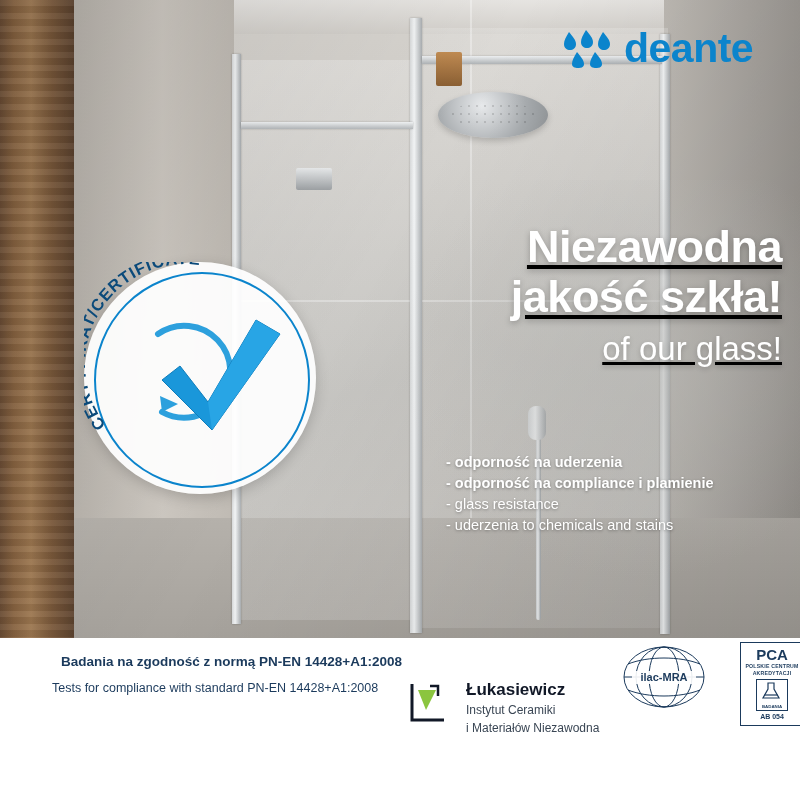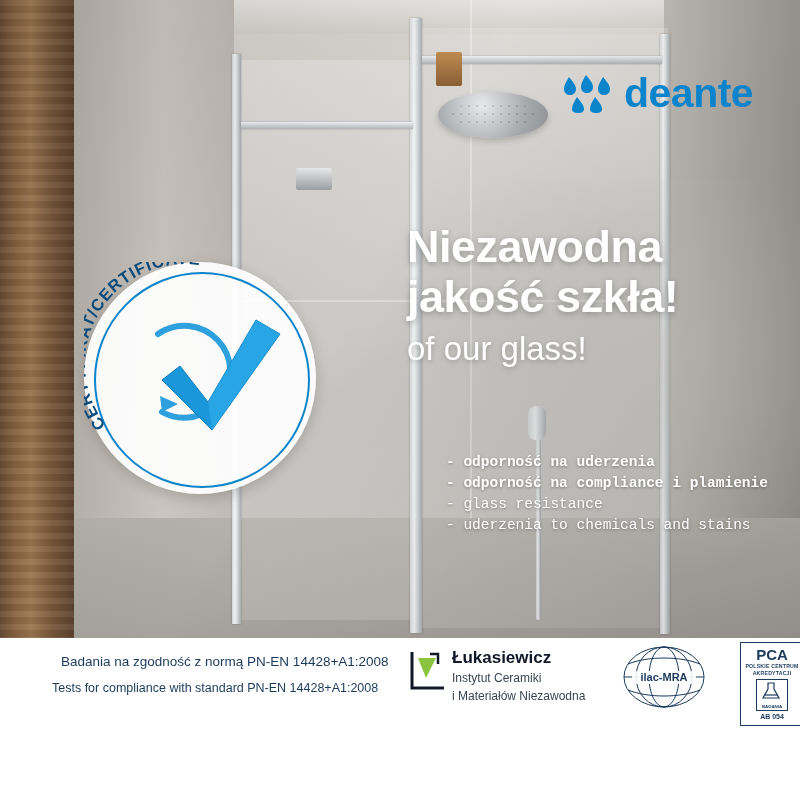--- a/index.html
+++ b/index.html
@@ -140,23 +140,25 @@
   .text-scrim {
     position: absolute;
     left: 400px; top: 180px; width: 400px; height: 400px;
     background: radial-gradient(ellipse at 60% 45%, rgba(185,185,182,0.55), rgba(185,185,182,0) 70%);
     pointer-events: none;
   }
 
   
   .headline {
     position: absolute;
-    left: 407px;
+    left: 430px;
     top: 222px;
     width: 352px;
+    text-align: right;
+    text-decoration: underline;
   }
   .headline .h1 {
     color: #ffffff;
     font-size: 45px;
     line-height: 50px;
     font-weight: bold;
     letter-spacing: -0.5px;
     text-shadow: 0 2px 6px rgba(0,0,0,0.25);
   }
   .headline .h2 {
@@ -172,21 +174,20 @@
     position: absolute;
     left: 446px;
     top: 452px;
     width: 340px;
   }
   .bullets div {
     color: #ffffff;
     font-size: 14.5px;
     line-height: 21px;
     text-shadow: 0 1px 3px rgba(0,0,0,0.35);
-    font-family: Liberation Mono, monospace;
   }
   .bullets div.bold { font-weight: bold; }
 
   
   .badge {
     position: absolute;
     left: 84px;
     top: 262px;
     width: 232px;
     height: 232px;
@@ -253,23 +254,21 @@
   }
 
   
   .logo {
     position: absolute;
     left: 560px;
     top: 28px;
     width: 214px;
     height: 58px;
     display: flex;
-    align-items: center;
     gap: 12px;
-    margin-top: 36px;
   }
   .logo-word {
     color: #0b84cc;
     font-size: 41px;
     line-height: 41px;
     font-weight: bold;
     letter-spacing: -0.5px;
   }
 
   
@@ -283,37 +282,37 @@
   }
   .norm {
     position: absolute;
     left: 52px;
     top: 652px;
     width: 360px;
   }
   .norm .l1 {
     color: #1b3a5c;
     font-size: 13.5px;
-    font-weight: normal;
+    font-weight: bold;
     line-height: 20px;
     padding-left: 9px;
   }
   .norm .l2 {
     color: #1b3a5c;
     font-size: 12.5px;
     line-height: 20px;
     margin-top: 6px;
   }
   .luk {
     position: absolute;
     left: 404px;
-    top: 648px;
+    top: 680px;
     width: 220px;
     display: flex;
-    gap: 2px;
+    gap: 16px;
     align-items: flex-start;
   }
   .luk-mark { width: 46px; height: 46px; flex: 0 0 46px; }
   .luk-txt .name {
     color: #111827;
     font-size: 17px;
     font-weight: bold;
     line-height: 20px;
   }
   .luk-txt .sub {

